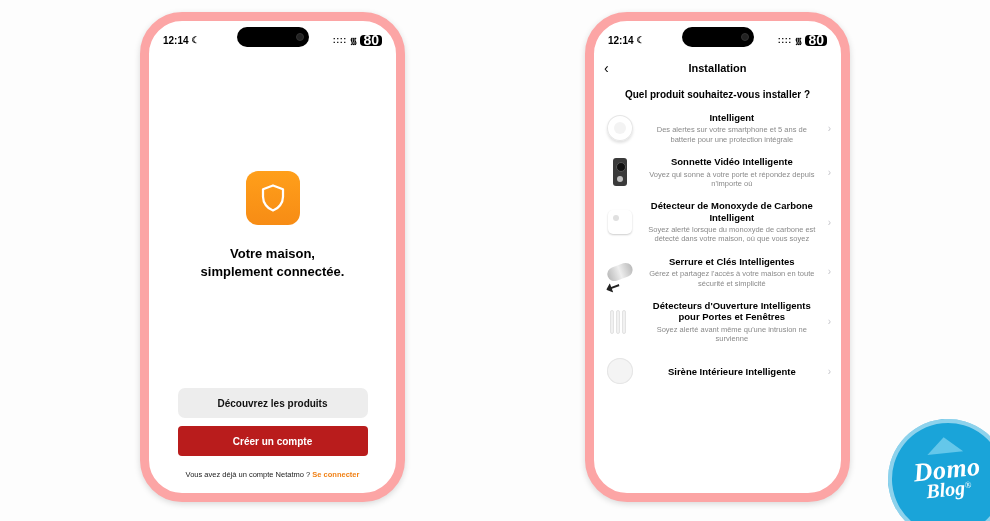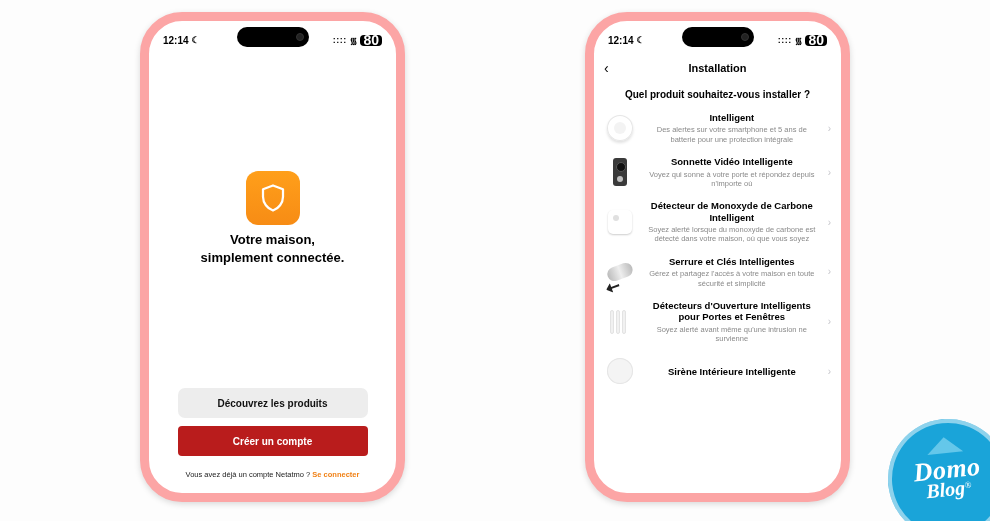--- a/index.html
+++ b/index.html
@@ -40,21 +40,21 @@
     .dots { font-size:9px; letter-spacing:.5px; }
     .wifi { font-size:9px; }
     .screen { position:absolute; top:32px; bottom:0; left:0; right:0; display:flex; flex-direction:column; }
     
     .welcome { flex:1; display:flex; flex-direction:column; align-items:center; }
     .app-icon {
       margin-top:118px; width:54px; height:54px; border-radius:12px;
       background: linear-gradient(180deg,#ff9f1a,#f78c15);
       display:flex; align-items:center; justify-content:center;
     }
-    .headline { margin-top:6px; text-align:center; font-size:13px; font-weight:800; line-height:1.35; color:#000; }
+    .headline { margin-top:20px; text-align:center; font-size:13px; font-weight:800; line-height:1.35; color:#000; }
     .spacer { flex:1; }
     .btn { width:190px; height:30px; border-radius:4px; display:flex; align-items:center; justify-content:center;
       font-size:10px; font-weight:700; margin:0 auto; }
     .btn-secondary { background:#ededed; color:#111; margin-bottom:8px;border-radius:7px; }
     .btn-primary { background:#b91c1c; color:#fff; }
     .login-row { text-align:center; font-size:7.5px; color:#222; margin:14px 0 14px; }
     .login-row .link { color:#f08015; font-weight:600; }
     
     .nav { height:30px; display:flex; align-items:center; justify-content:center; position:relative; }
     .nav .back { position:absolute; left:10px; font-size:14px; font-weight:400; }

